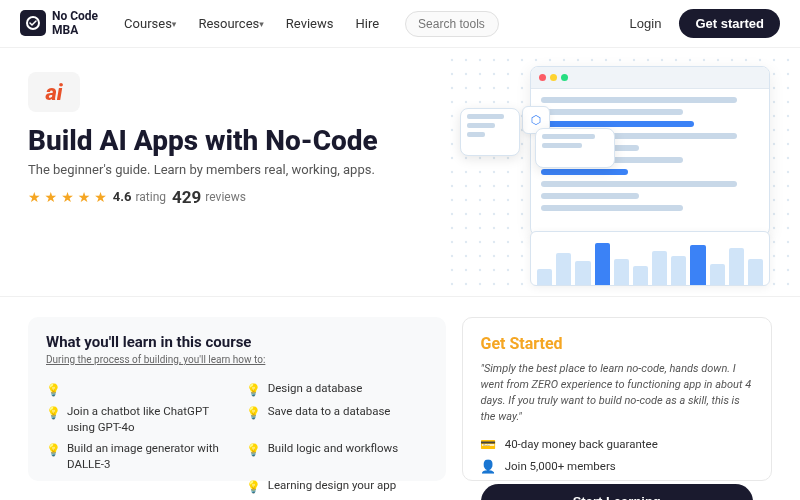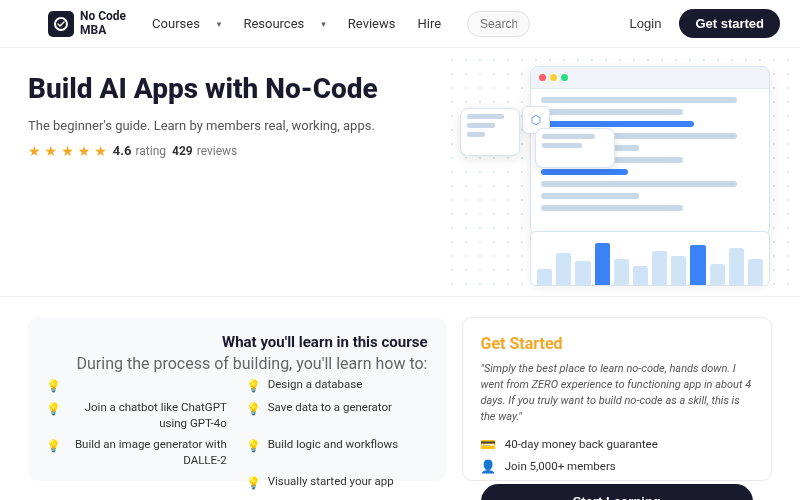--- a/index.html
+++ b/index.html
@@ -17,24 +17,23 @@
     nav {
       display: flex;
       align-items: center;
       padding: 0 20px;
       height: 48px;
       border-bottom: 1px solid #f0f0f0;
       gap: 6px;
     }
     .nav-logo {
       display: flex;
-      align-items: flex-end;
+      align-items: flex-start;
       gap: 6px;
       margin-right: 12px;
-      margin-left: 28px;
     }
     .nav-logo-icon {
       width: 26px;
       height: 26px;
       background: #1a1a2e;
       border-radius: 5px;
       display: flex;
       align-items: center;
       justify-content: center;
     }
@@ -45,21 +44,21 @@
       line-height: 1.1;
       color: #1a1a2e;
     }
     .nav-link {
       font-size: 13px;
       color: #333;
       padding: 4px 8px;
       cursor: pointer;
       display: flex;
       align-items: center;
-      gap: 17px;
+      gap: 0;
     }
     .chevron { font-size: 9px; color: #666; }
     .nav-search {
       flex: 1;
       margin: 0 12px;
     }
     .nav-search input {
       width: 100%;
       max-width: 200px;
       border: 1px solid #e0e0e0;
@@ -118,36 +117,36 @@
       font-size: 22px;
       font-weight: 800;
       color: #e8522a;
       font-style: italic;
     }
     .hero-title {
       font-size: 28px;
       font-weight: 800;
       color: #1a1a2e;
       line-height: 1.2;
-      margin-bottom: 12px;
+      margin-bottom: 4px;
     }
     .hero-subtitle {
       font-size: 13px;
       color: #555;
       margin-bottom: 10px;
     }
     .star-row {
       display: flex;
       align-items: center;
       gap: 4px;
     }
     .star { color: #f5a623; font-size: 14px; }
     .rating-num { font-weight: 700; font-size: 13px; color: #333; margin-left: 2px; text-align: center; }
     .rating-label { font-size: 12px; color: #777; }
-    .rating-reviews { font-weight: 700; font-size: 12px; color: #333; margin-left: 2px; }
+    .rating-reviews { font-weight: 700; font-size: 17px; color: #333; margin-left: 2px; }
 
     
     .hero-right {
       position: absolute;
       right: 0;
       top: 0;
       width: 380px;
       height: 248px;
       overflow: hidden;
     }
@@ -294,32 +293,32 @@
       background: #fff;
     }
 
     
     .learn-box {
       flex: 1.4;
       background: #f8f9fa;
       border-radius: 10px;
       padding: 16px 18px;
       margin-right: 16px;
-      text-align: right;
     }
     .learn-box-title {
       font-size: 15px;
       font-weight: 700;
       color: #1a1a2e;
       margin-bottom: 3px;
     }
     .learn-box-sub {
-      font-size: 16px;
+      font-size: 10px;
       color: #666;
-      margin-bottom: 4px;
+      margin-bottom: 16px;
+      text-decoration: underline;
     }
     .learn-grid {
       display: grid;
       grid-template-columns: 1fr 1fr;
       gap: 6px 20px;
     }
     .learn-item {
       display: flex;
       align-items: flex-start;
       gap: 6px;
@@ -418,20 +417,23 @@
     <input type="text" placeholder="Search tools and tutorials" style="">
   </div>
 
   <div class="nav-spacer"></div>
   <button class="btn-login">Login</button>
   <button class="btn-get-started">Get started</button>
 </nav>
 
 <section class="hero">
   <div class="hero-left">
+    <div class="ai-badge">
+      <span class="ai-badge-text">ai</span>
+    </div>
     <h1 class="hero-title">Build AI Apps with No-Code</h1>
     <p class="hero-subtitle">The beginner's guide. Learn by members real, working, apps.</p>
     <div class="star-row">
       <span class="star">★</span>
       <span class="star">★</span>
       <span class="star">★</span>
       <span class="star">★</span>
       <span class="star">★</span>
       <span class="rating-num">4.6</span>
       <span class="rating-label">rating</span>
@@ -521,33 +523,33 @@
       <div class="learn-item">
         <span class="learn-icon">💡</span>
         <span>Design a database</span>
       </div>
       <div class="learn-item">
         <span class="learn-icon">💡</span>
         <span>Join a chatbot like ChatGPT using GPT-4o</span>
       </div>
       <div class="learn-item">
         <span class="learn-icon">💡</span>
-        <span>Save data to a generator</span>
+        <span>Save data to a database</span>
       </div>
       <div class="learn-item">
         <span class="learn-icon">💡</span>
-        <span>Build an image generator with DALLE-2</span>
+        <span>Build an image generator with DALLE-3</span>
       </div>
       <div class="learn-item">
         <span class="learn-icon">💡</span>
         <span>Build logic and workflows</span>
       </div>
       <div class="learn-item" style="grid-column: 2;">
         <span class="learn-icon">💡</span>
-        <span>Visually started your app</span>
+        <span>Learning design your app</span>
       </div>
     </div>
   </div>
 
   <div class="get-started-box">
     <div class="get-started-title">Get Started</div>
     <p class="get-started-quote">"Simply the best place to learn no-code, hands down. I went from ZERO experience to functioning app in about 4 days. If you truly want to build no-code as a skill, this is the way."</p>
     <div class="gs-feature">
       <span class="gs-feature-icon">💳</span>
       <span>40-day money back guarantee</span>

